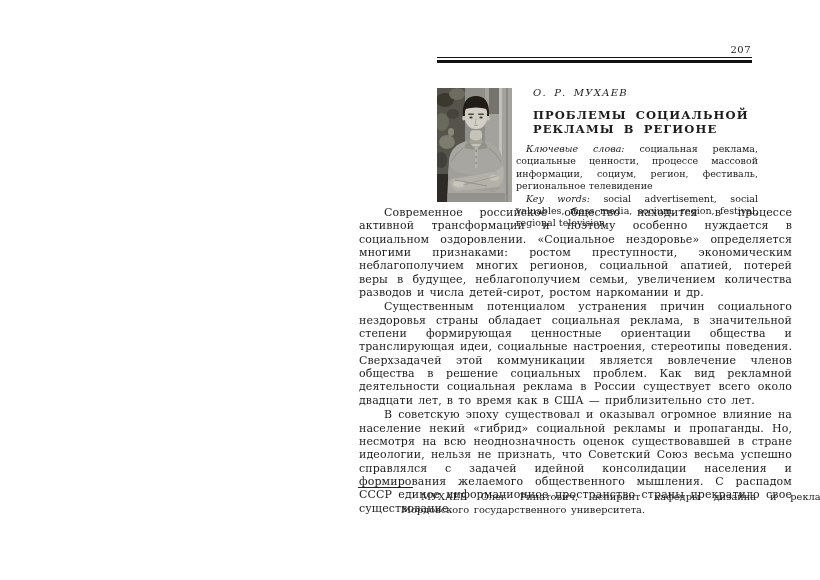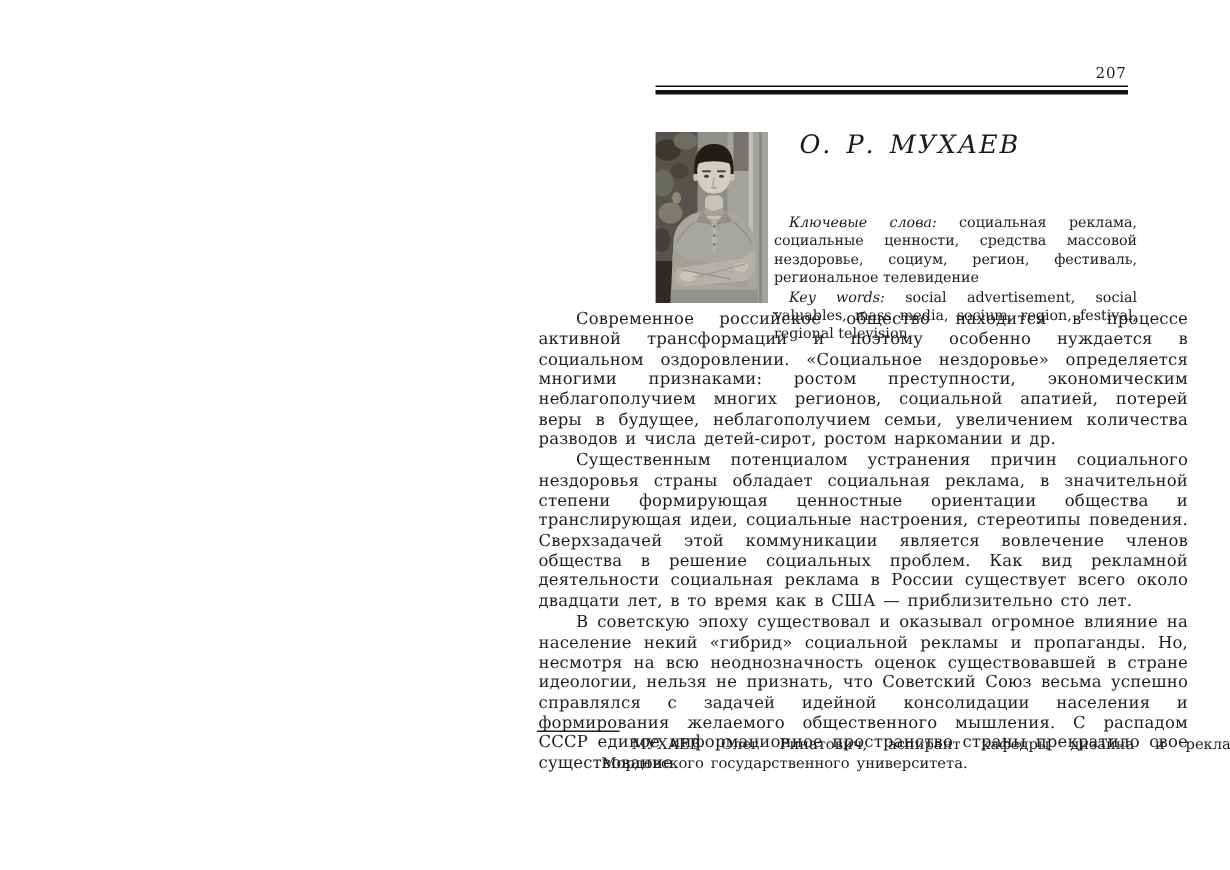--- a/index.html
+++ b/index.html
@@ -44,21 +44,21 @@
     width: 75px;
     height: 114px;
     overflow: hidden;
     background: #8f8e89;
   }
   .photo svg { display: block; }
   .author-name {
     position: absolute;
     top: 87px;
     left: 533px;
-    font-size: 17px;
+    font-size: 10px;
     font-style: italic;
     letter-spacing: 1.2px;
     word-spacing: 3px;
   }
   .article-title {
     position: absolute;
     top: 109px;
     left: 533px;
     width: 240px;
     font-size: 11.5px;
@@ -190,23 +190,27 @@
         <path d="M18,92 L50,98" stroke="#8c8a83" stroke-width="0.8" fill="none"></path>
         <path d="M60,88 L26,97" stroke="#9b9992" stroke-width="0.8" fill="none"></path>
 
         <rect x="10" y="105" width="58" height="9" fill="#83817b" opacity="0.55"></rect>
       </g>
     </svg>
   </div>
 
   <div class="author-name">О. Р. МУХАЕВ</div>
 
+  <div class="article-title">
+    <span>ПРОБЛЕМЫ СОЦИАЛЬНОЙ</span>
+    <span>РЕКЛАМЫ В РЕГИОНЕ</span>
+  </div>
 
   <div class="keywords">
-    <p><span class="kw-label">Ключевые слова:</span> <span>социальная реклама, социальные ценности, средства массовой нездоровье, социум, регион, фестиваль, региональное телевидение</span></p>
+    <p><span class="kw-label">Ключевые слова:</span> <span>социальная реклама, социальные ценности, процессе массовой информации, социум, регион, фестиваль, региональное телевидение</span></p>
     <p><span class="kw-label">Key words:</span> <span>social advertisement, social valuables, mass media, socium, region, festival, regional television</span></p>
   </div>
 
   <div class="body-text">
     <p>Современное российское общество находится в процессе активной трансформации и поэтому особенно нуждается в социальном оздоровлении. «Социальное нездоровье» определяется многими признаками: ростом преступности, экономическим неблагополучием многих регионов, социальной апатией, потерей веры в будущее, неблагополучием семьи, увеличением количества разводов и числа детей-сирот, ростом наркомании и др.</p>
     <p>Существенным потенциалом устранения причин социального нездоровья страны обладает социальная реклама, в значительной степени формирующая ценностные ориентации общества и транслирующая идеи, социальные настроения, стереотипы поведения. Сверхзадачей этой коммуникации является вовлечение членов общества в решение социальных проблем. Как вид рекламной деятельности социальная реклама в России существует всего около двадцати лет, в то время как в США — приблизительно сто лет.</p>
     <p>В советскую эпоху существовал и оказывал огромное влияние на население некий «гибрид» социальной рекламы и пропаганды. Но, несмотря на всю неоднозначность оценок существовавшей в стране идеологии, нельзя не признать, что Советский Союз весьма успешно справлялся с задачей идейной консолидации населения и формирования желаемого общественного мышления. С распадом СССР единое информационное пространство страны прекратило свое существование.</p>
   </div>
 
   <div class="footnote-rule"></div>

